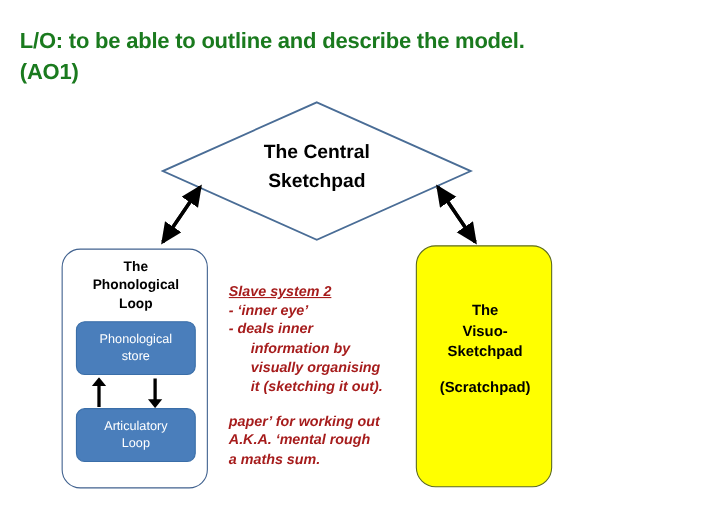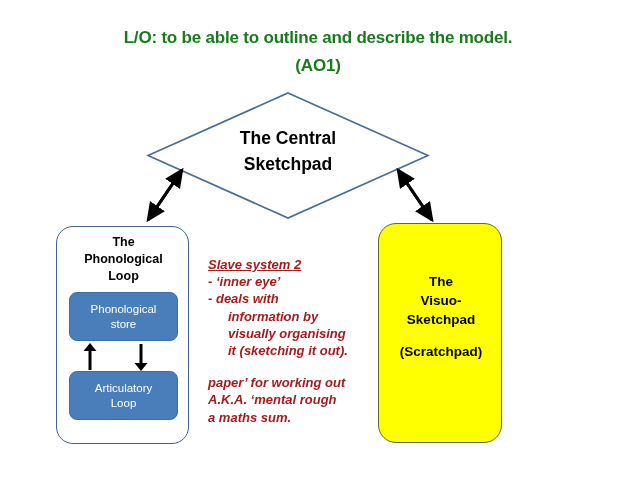--- a/index.html
+++ b/index.html
@@ -15,25 +15,24 @@
     overflow: hidden;
     font-family: "Liberation Sans", sans-serif;
   }
 
   
   #title {
     position: absolute;
     left: 18px;
     top: 24px;
     width: 600px;
-    text-align: center;
     color: #1a7a1e;
     font-family: "Liberation Sans", sans-serif;
     font-weight: bold;
-    font-size: 17px;
+    font-size: 20px;
     line-height: 28px;
     letter-spacing: -0.2px;
   }
   #title .line1 { display: block; }
   #title .line2 { display: block; }
 
   
   #diamond-wrap {
     position: absolute;
     left: 146px;
@@ -233,21 +232,21 @@
 
     <svg class="arrow-svg" style="left:74px; top:116px; width:20px; height:28px;" viewBox="0 0 20 28">
       <line x1="10" y1="1" x2="10" y2="21" stroke="#000000" stroke-width="3"></line>
       <polygon points="3.5,20 10,28 16.5,20" fill="#000000"></polygon>
     </svg>
   </div>
 
   <div id="note">
     <span class="hd">Slave system 2</span>
     <span class="ln">- ‘inner eye’</span>
-    <span class="ind">-   deals with</span>
+    <span class="ind">-   deals inner</span>
     <span class="ind2">information by</span>
     <span class="ind2">visually organising</span>
     <span class="ind2">it (sketching it out).</span>
     <span class="gap"></span>
     <span class="ln">paper’ for working out</span>
     <span class="ln">A.K.A. ‘mental rough</span>
     <span class="ln">a maths sum.</span>
   </div>
 
   <div id="vss-box">

